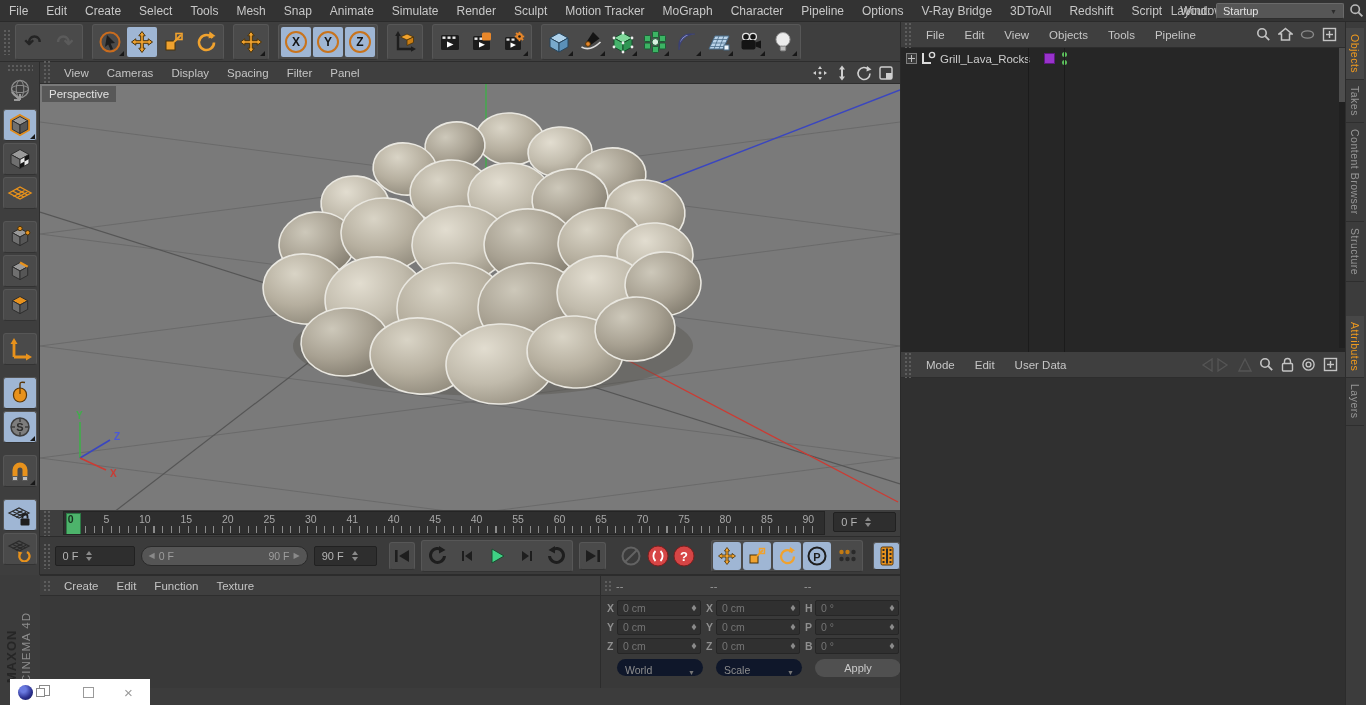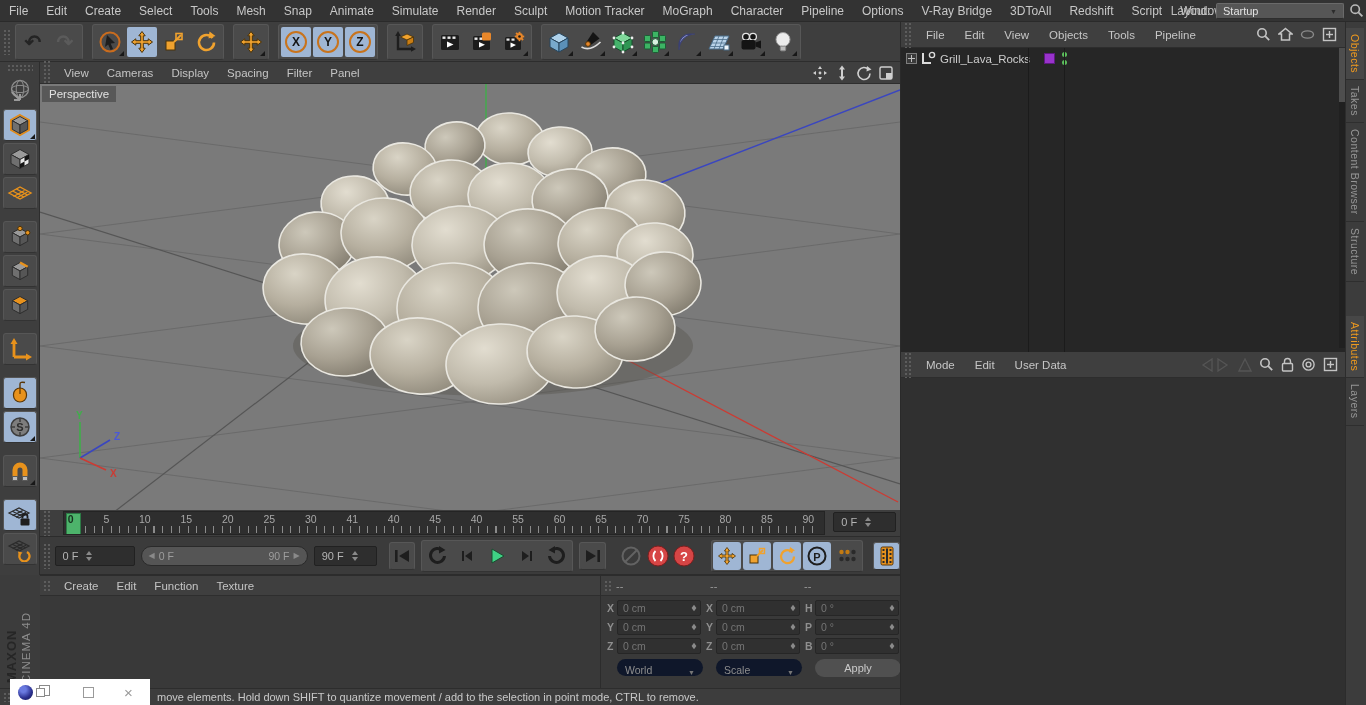--- a/index.html
+++ b/index.html
@@ -948,24 +948,20 @@
               </span>
           </div>
           </div>
         <div class="cfoot" style="margin-left:10px">
           <div class="capply">Apply</div>
         </div>
       </div>
     </div>
   </div>
 
-  <div id="statusbar">
-    <div class="grip"></div>
-    <span class="stext">move elements. Hold down SHIFT to quantize movement / add to the selection in point mode, CTRL to remove.</span>
-  </div>
 
   <div id="winctl">
     <div class="appic"></div>
     <div class="rest"></div>
     <div class="maxi"></div>
     <span class="clos">×</span>
   </div>
 
   <div id="rightcol">
     <div class="rphead">

